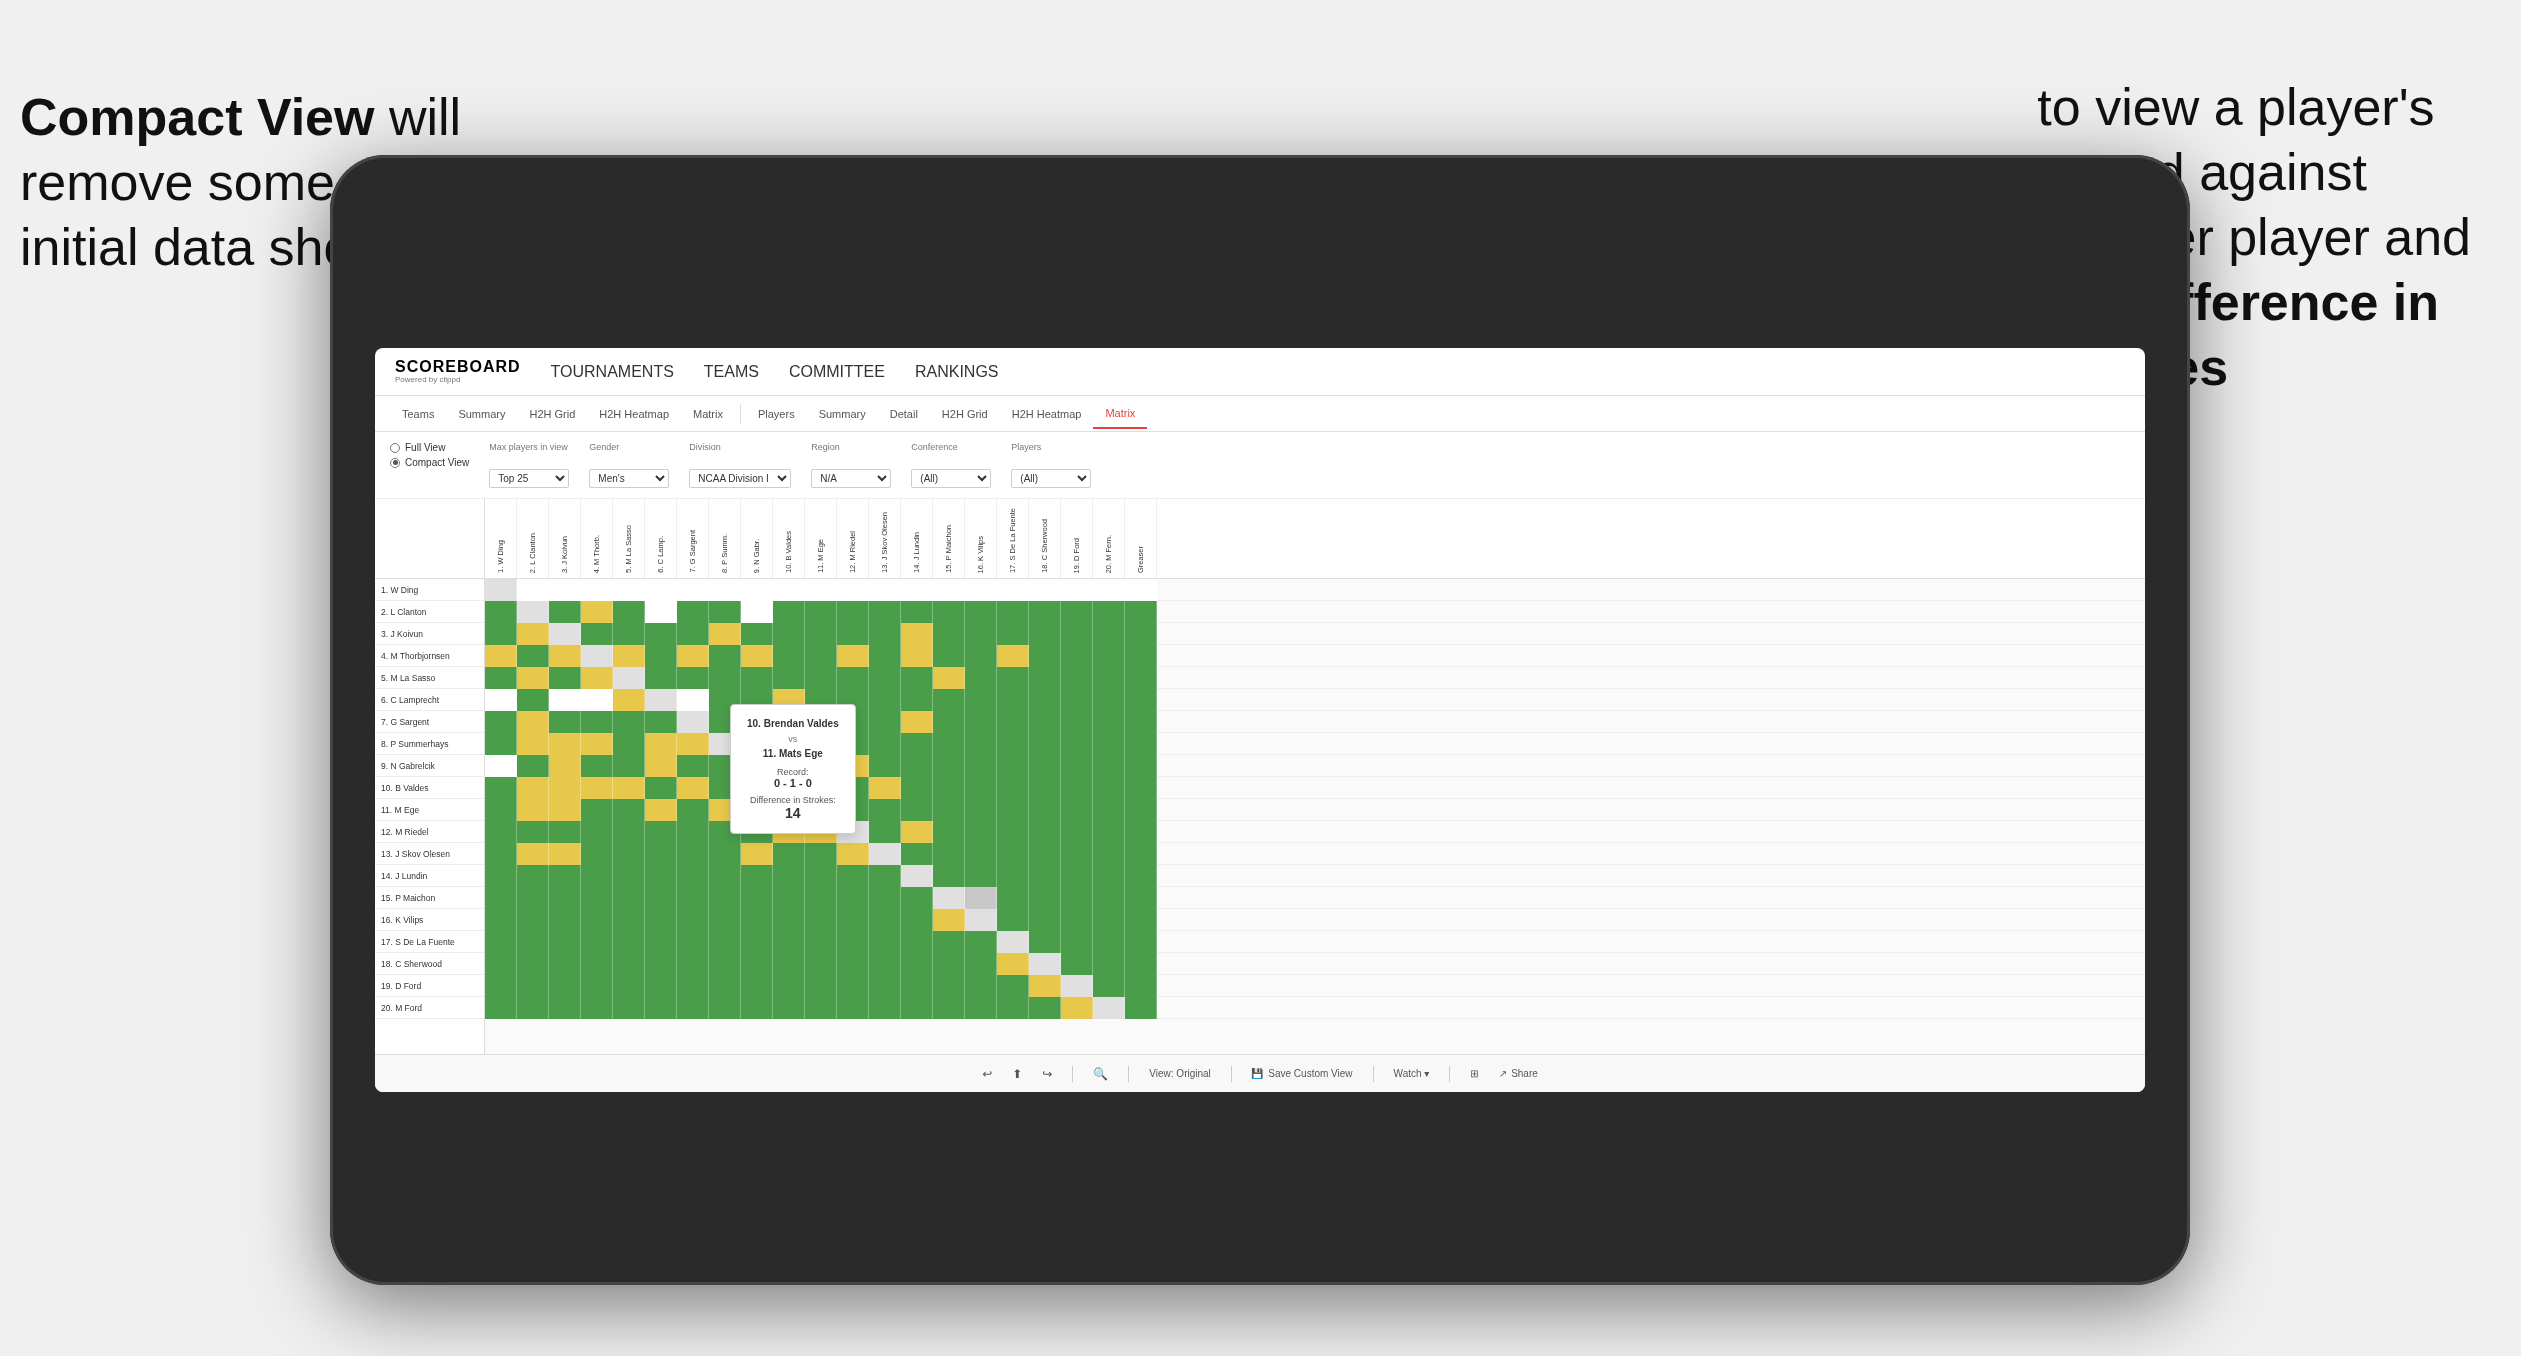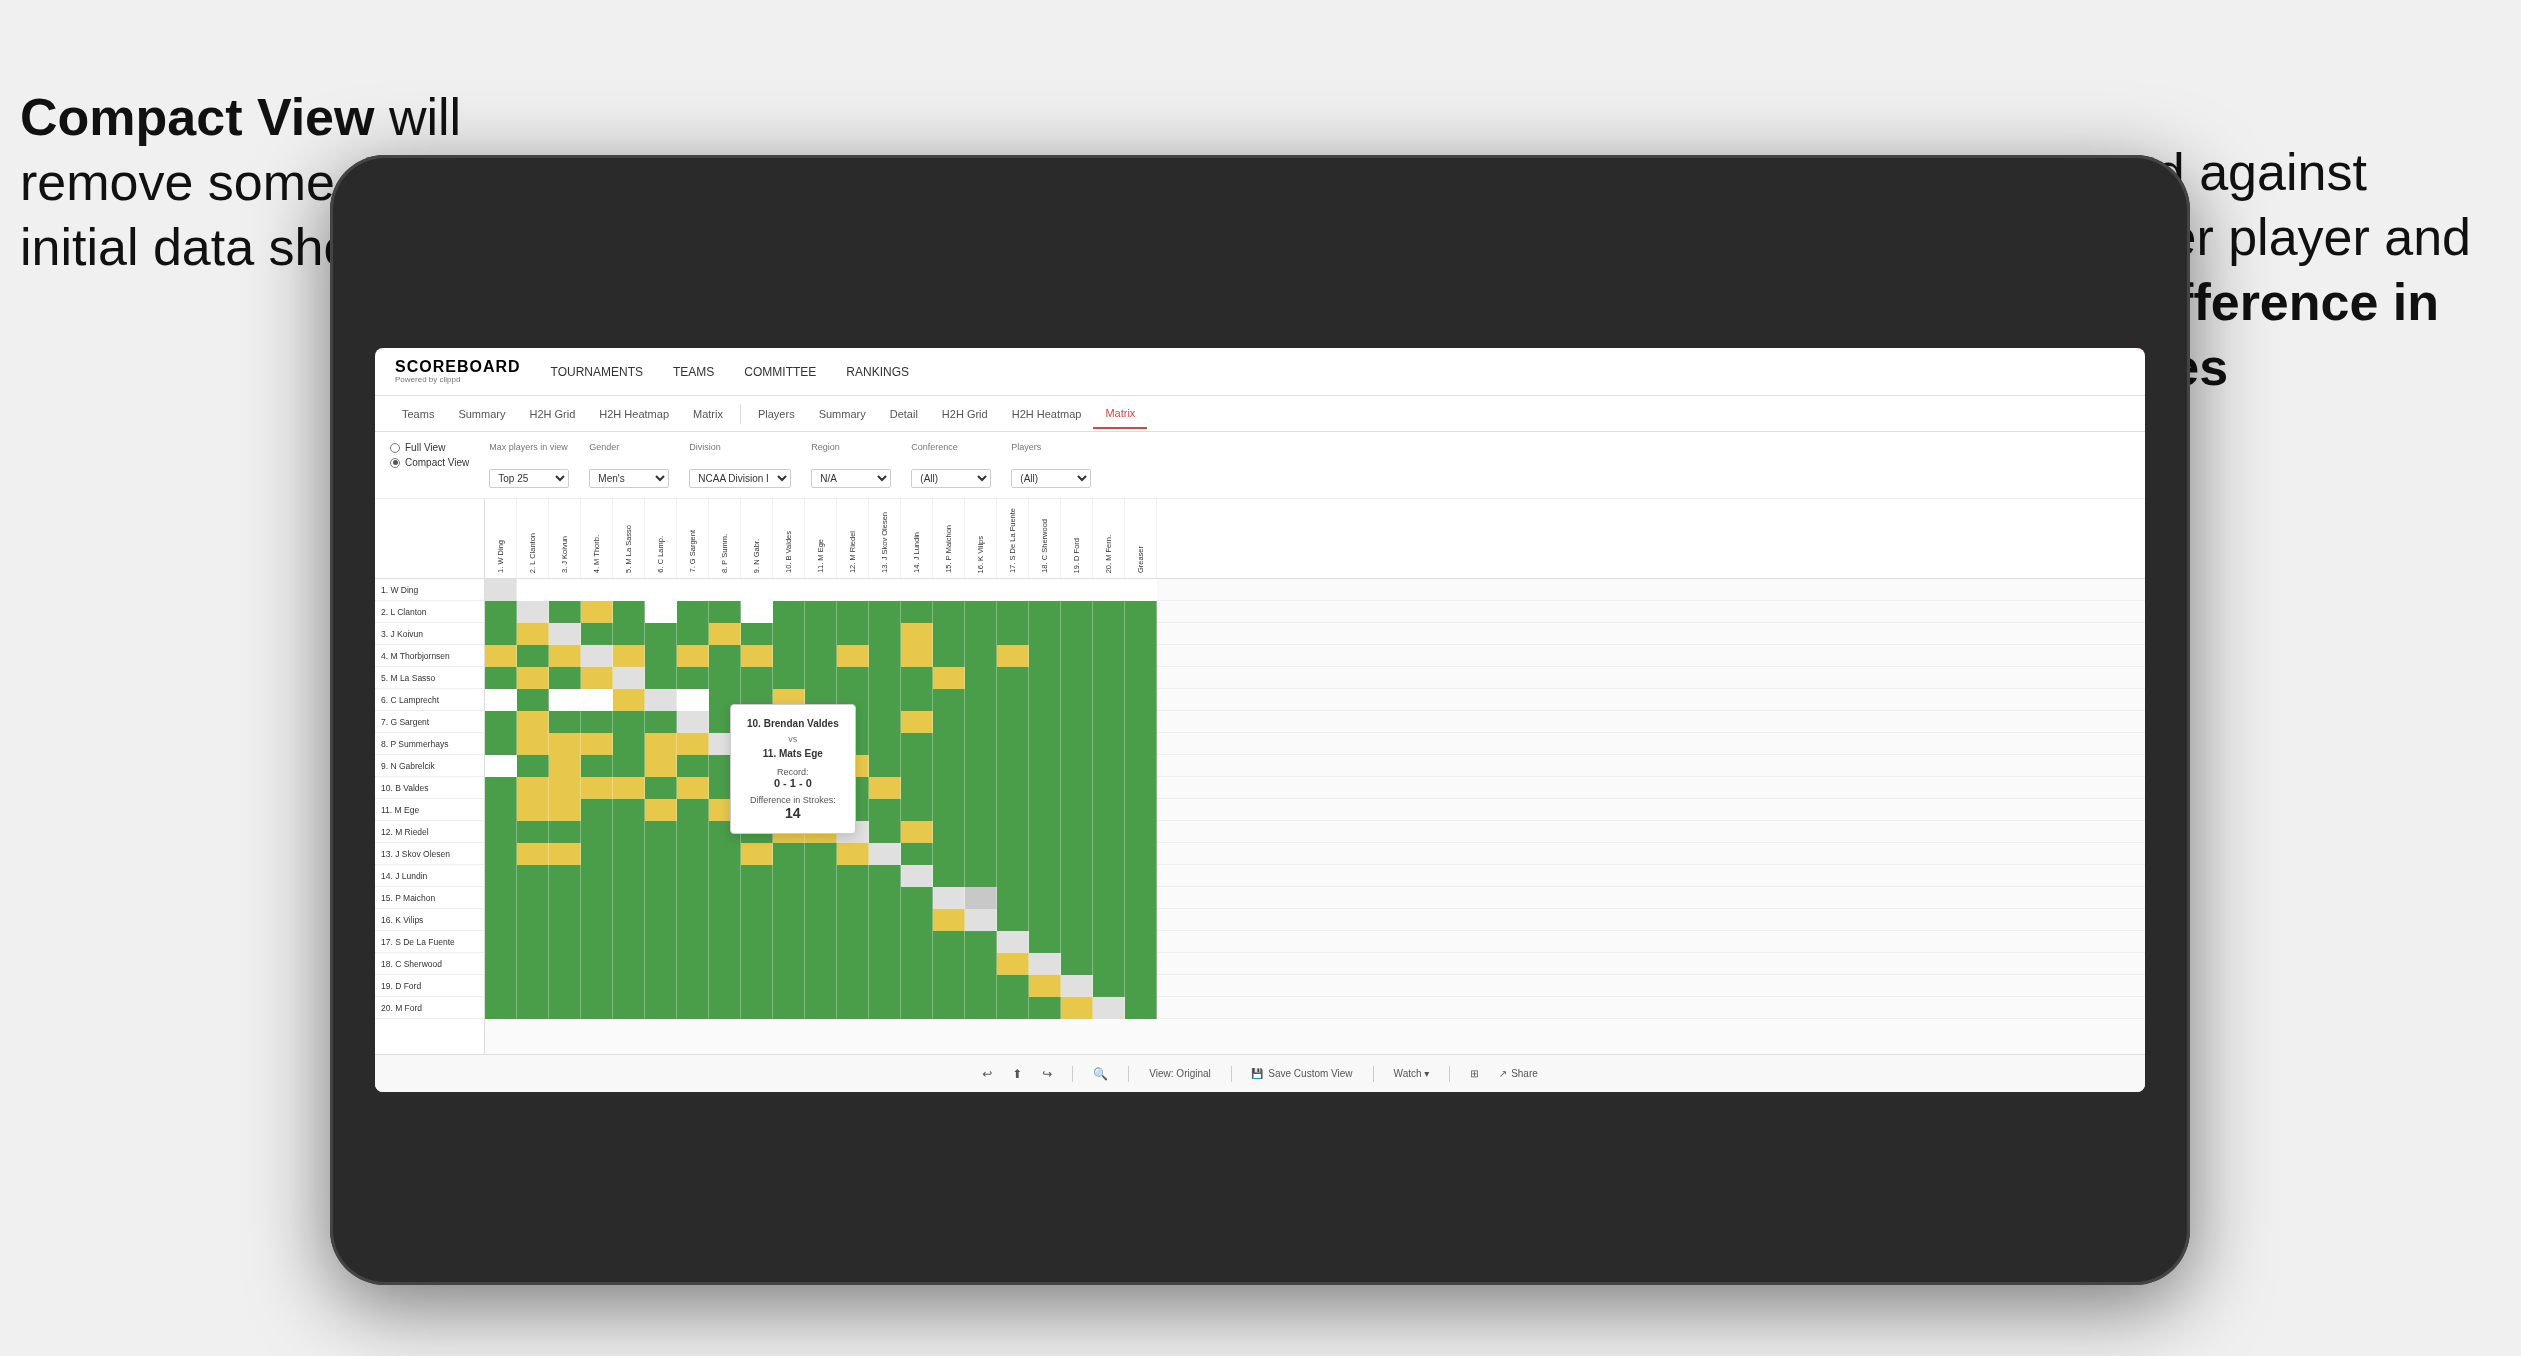--- a/index.html
+++ b/index.html
@@ -99,21 +99,21 @@
     }
     .logo-sub {
       font-size: 8px;
       color: #777;
     }
     .nav-items {
       display: flex;
       gap: 30px;
     }
     .nav-item {
-      font-size: 12px;
+      font-size: 16px;
       color: #333;
       cursor: pointer;
       padding: 4px 0;
     }
 
     
     .tabs-row {
       display: flex;
       align-items: center;
       border-bottom: 1px solid #ddd;
@@ -366,21 +366,21 @@
 
 <div class="annotation-left">
   <br>
   <strong>Compact View</strong><span> will</span><br>
   <span>remove some of the</span><br>
   <span>initial data shown</span>
 </div>
 
 <div class="annotation-right">
   <br>
-  <br>
+  <span>to view a player's</span><br>
   <span>record against</span><br>
   <span>another player and</span><br>
   <span>the </span><strong>Difference in</strong><br>
   <strong>Strokes</strong>
 </div>
 
 <svg class="arrows-svg">
 
   <line x1="440" y1="340" x2="820" y2="530" stroke="#e53e3e" stroke-width="3" marker-end="url(#arrowhead)"></line>
 

